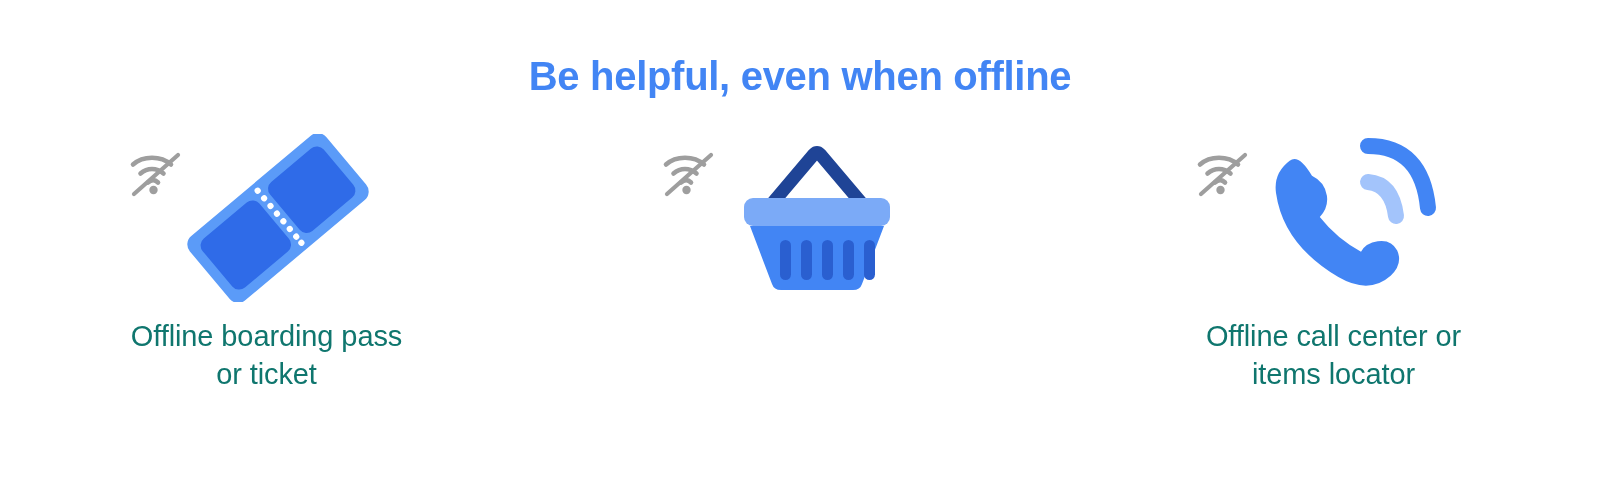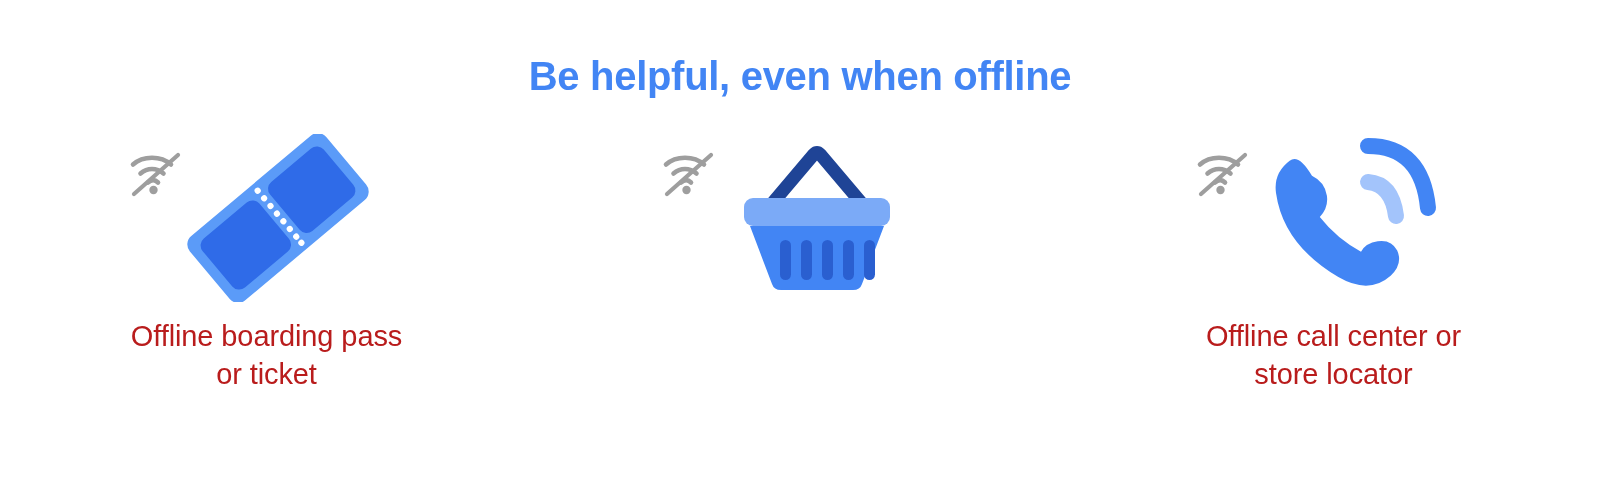--- a/index.html
+++ b/index.html
@@ -57,21 +57,21 @@
     width: 300px;
     height: 175px;
     position: relative;
   }
 
   .caption {
     margin-top: 12px;
     text-align: center;
     font-size: 29px;
     line-height: 1.32;
-    color: #b91c1c;
+    color: #0f766e;
     font-weight: 400;
     white-space: pre-line;
     letter-spacing: -0.1px;
   }
 
   .wifi-off {
     position: absolute;
     left: 8px;
     top: 16px;
     width: 62px;
@@ -177,17 +177,17 @@
           <g transform="rotate(-8 100 86)">
             <path d="M42 22 Q24 32, 24 52 Q24 104, 74 144 Q102 166, 126 150 Q140 140, 136 126 Q132 114, 118 114
                      Q106 114, 100 122 Q78 106, 64 82 Q74 74, 74 62 Q74 48, 62 40 Q52 16, 42 22 Z" fill="#4285f4"></path>
           </g>
           <path d="M112 16 Q166 16, 172 78" fill="none" stroke="#4285f4" stroke-width="16" stroke-linecap="round"></path>
           <path d="M112 52 Q136 54, 140 86" fill="none" stroke="#a3c4fb" stroke-width="16" stroke-linecap="round"></path>
         </svg>
 
       </div>
       <div class="caption">Offline call center or
-store locator</div>
+items locator</div>
     </div>
 
   </div>
 </div>
 
 </body></html>

